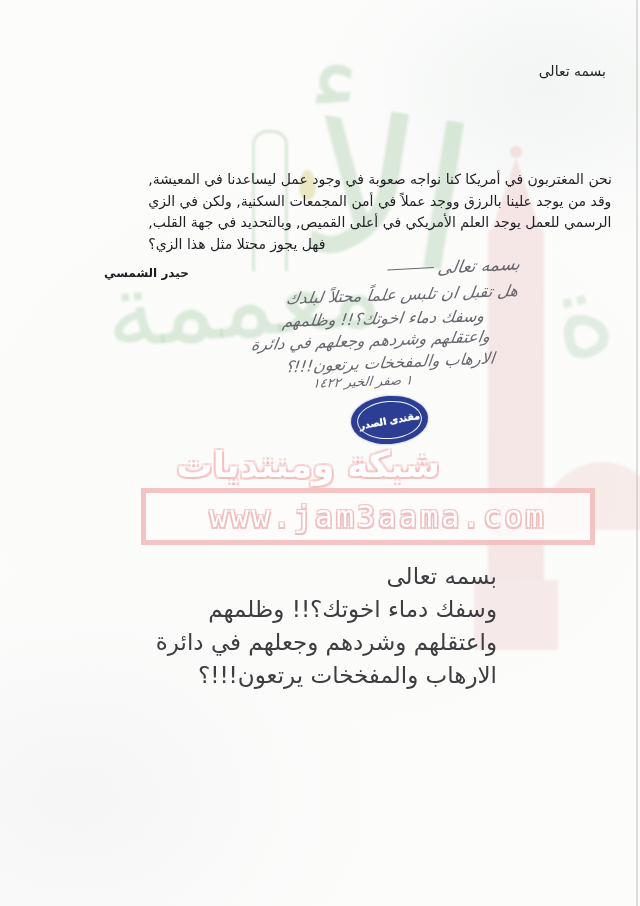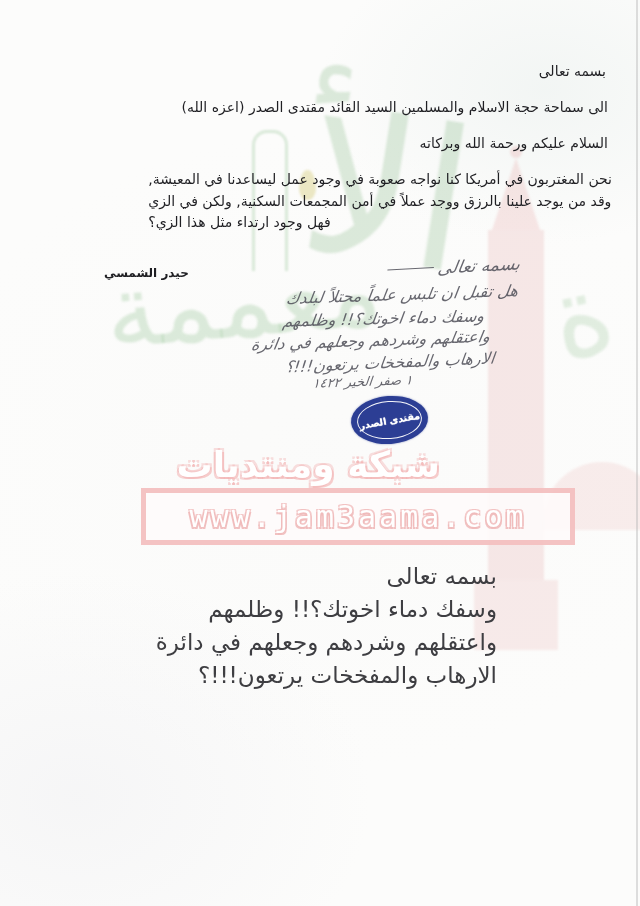--- a/index.html
+++ b/index.html
@@ -30,21 +30,21 @@
   .scan-edge{right:2px;top:0;width:2px;height:100%;background:rgba(185,185,185,.45);}
   
   .site-name{
     position:absolute;top:444px;right:200px;font-size:36px;font-weight:bold;color:#ffffff;letter-spacing:1px;
     text-shadow:2px 2px 0 rgba(242,178,178,.65),-2px -2px 0 rgba(242,178,178,.40),2px -2px 0 rgba(242,178,178,.40),-2px 2px 0 rgba(242,178,178,.55);
     margin-left:28px;
   }
   .url-box{
     position:absolute;left:141px;top:488px;width:424px;height:47px;
     border:5px solid rgba(242,184,184,.85);background:rgba(254,251,251,.9);
-    display:flex;align-items:center;justify-content:center;
+    display:flex;align-items:center;justify-content:center;padding-left:20px;
   }
   .url-text{
     font-family:"DejaVu Sans Mono",monospace;font-size:30px;color:#ffffff;letter-spacing:3px;direction:ltr;
     text-shadow:1.5px 1.5px 0 rgba(240,186,186,.9),-1.5px -1.5px 0 rgba(240,186,186,.75),1.5px -1.5px 0 rgba(240,186,186,.75),-1.5px 1.5px 0 rgba(240,186,186,.9);
   }
   
   .typed{position:absolute;color:#1f1f23;font-size:14px;}
   .t-basmala{top:63px;right:34px;}
   .t-addressee{top:99px;right:32px;}
   .t-greeting{top:135px;right:32px;}
@@ -97,27 +97,26 @@
   </div>
   <div class="wm wm-pink p-dome"></div>
   <div class="wm scan-edge"></div>
 
   <div class="site-name">شبكة ومنتديات</div>
   <div class="url-box">
     <span class="url-text">www.jam3aama.com</span>
   </div>
 
   <div class="typed t-basmala">بسمه تعالى</div>
-  <div class="typed t-addressee">الى سماحة حجة الاسلام والمسلمين السيد القائد مقتدى الصدر (اعزه الله)</div>
-  <div class="typed t-greeting">السلام عليكم ورحمة الله وبركاته</div>
 
   <div class="typed t-paragraph">
     <div>نحن المغتربون في أمريكا كنا نواجه صعوبة في وجود عمل ليساعدنا في المعيشة,</div>
     <div>وقد من يوجد علينا بالرزق ووجد عملاً في أمن المجمعات السكنية, ولكن في الزي</div>
-    <div>فهل وجود ارتداء مثل هذا الزي؟</div>
+    <div>الرسمي للعمل يوجد العلم الأمريكي في أعلى القميص, وبالتحديد في جهة القلب,</div>
+    <div>فهل يجوز محتلا مثل هذا الزي؟</div>
   </div>
   <div class="typed t-sender">حيدر الشمسي</div>
 
   <div class="hw hw-basmala">
     <span>بسمه تعالى</span><span class="hw-tail"></span>
   </div>
   <div class="hw hw-l1">هل تقبل ان تلبس علماً محتلاً لبلدك</div>
   <div class="hw hw-l2">وسفك دماء اخوتك؟!! وظلمهم</div>
   <div class="hw hw-l3">واعتقلهم وشردهم وجعلهم في دائرة</div>
   <div class="hw hw-l4">الارهاب والمفخخات يرتعون!!!؟</div>

